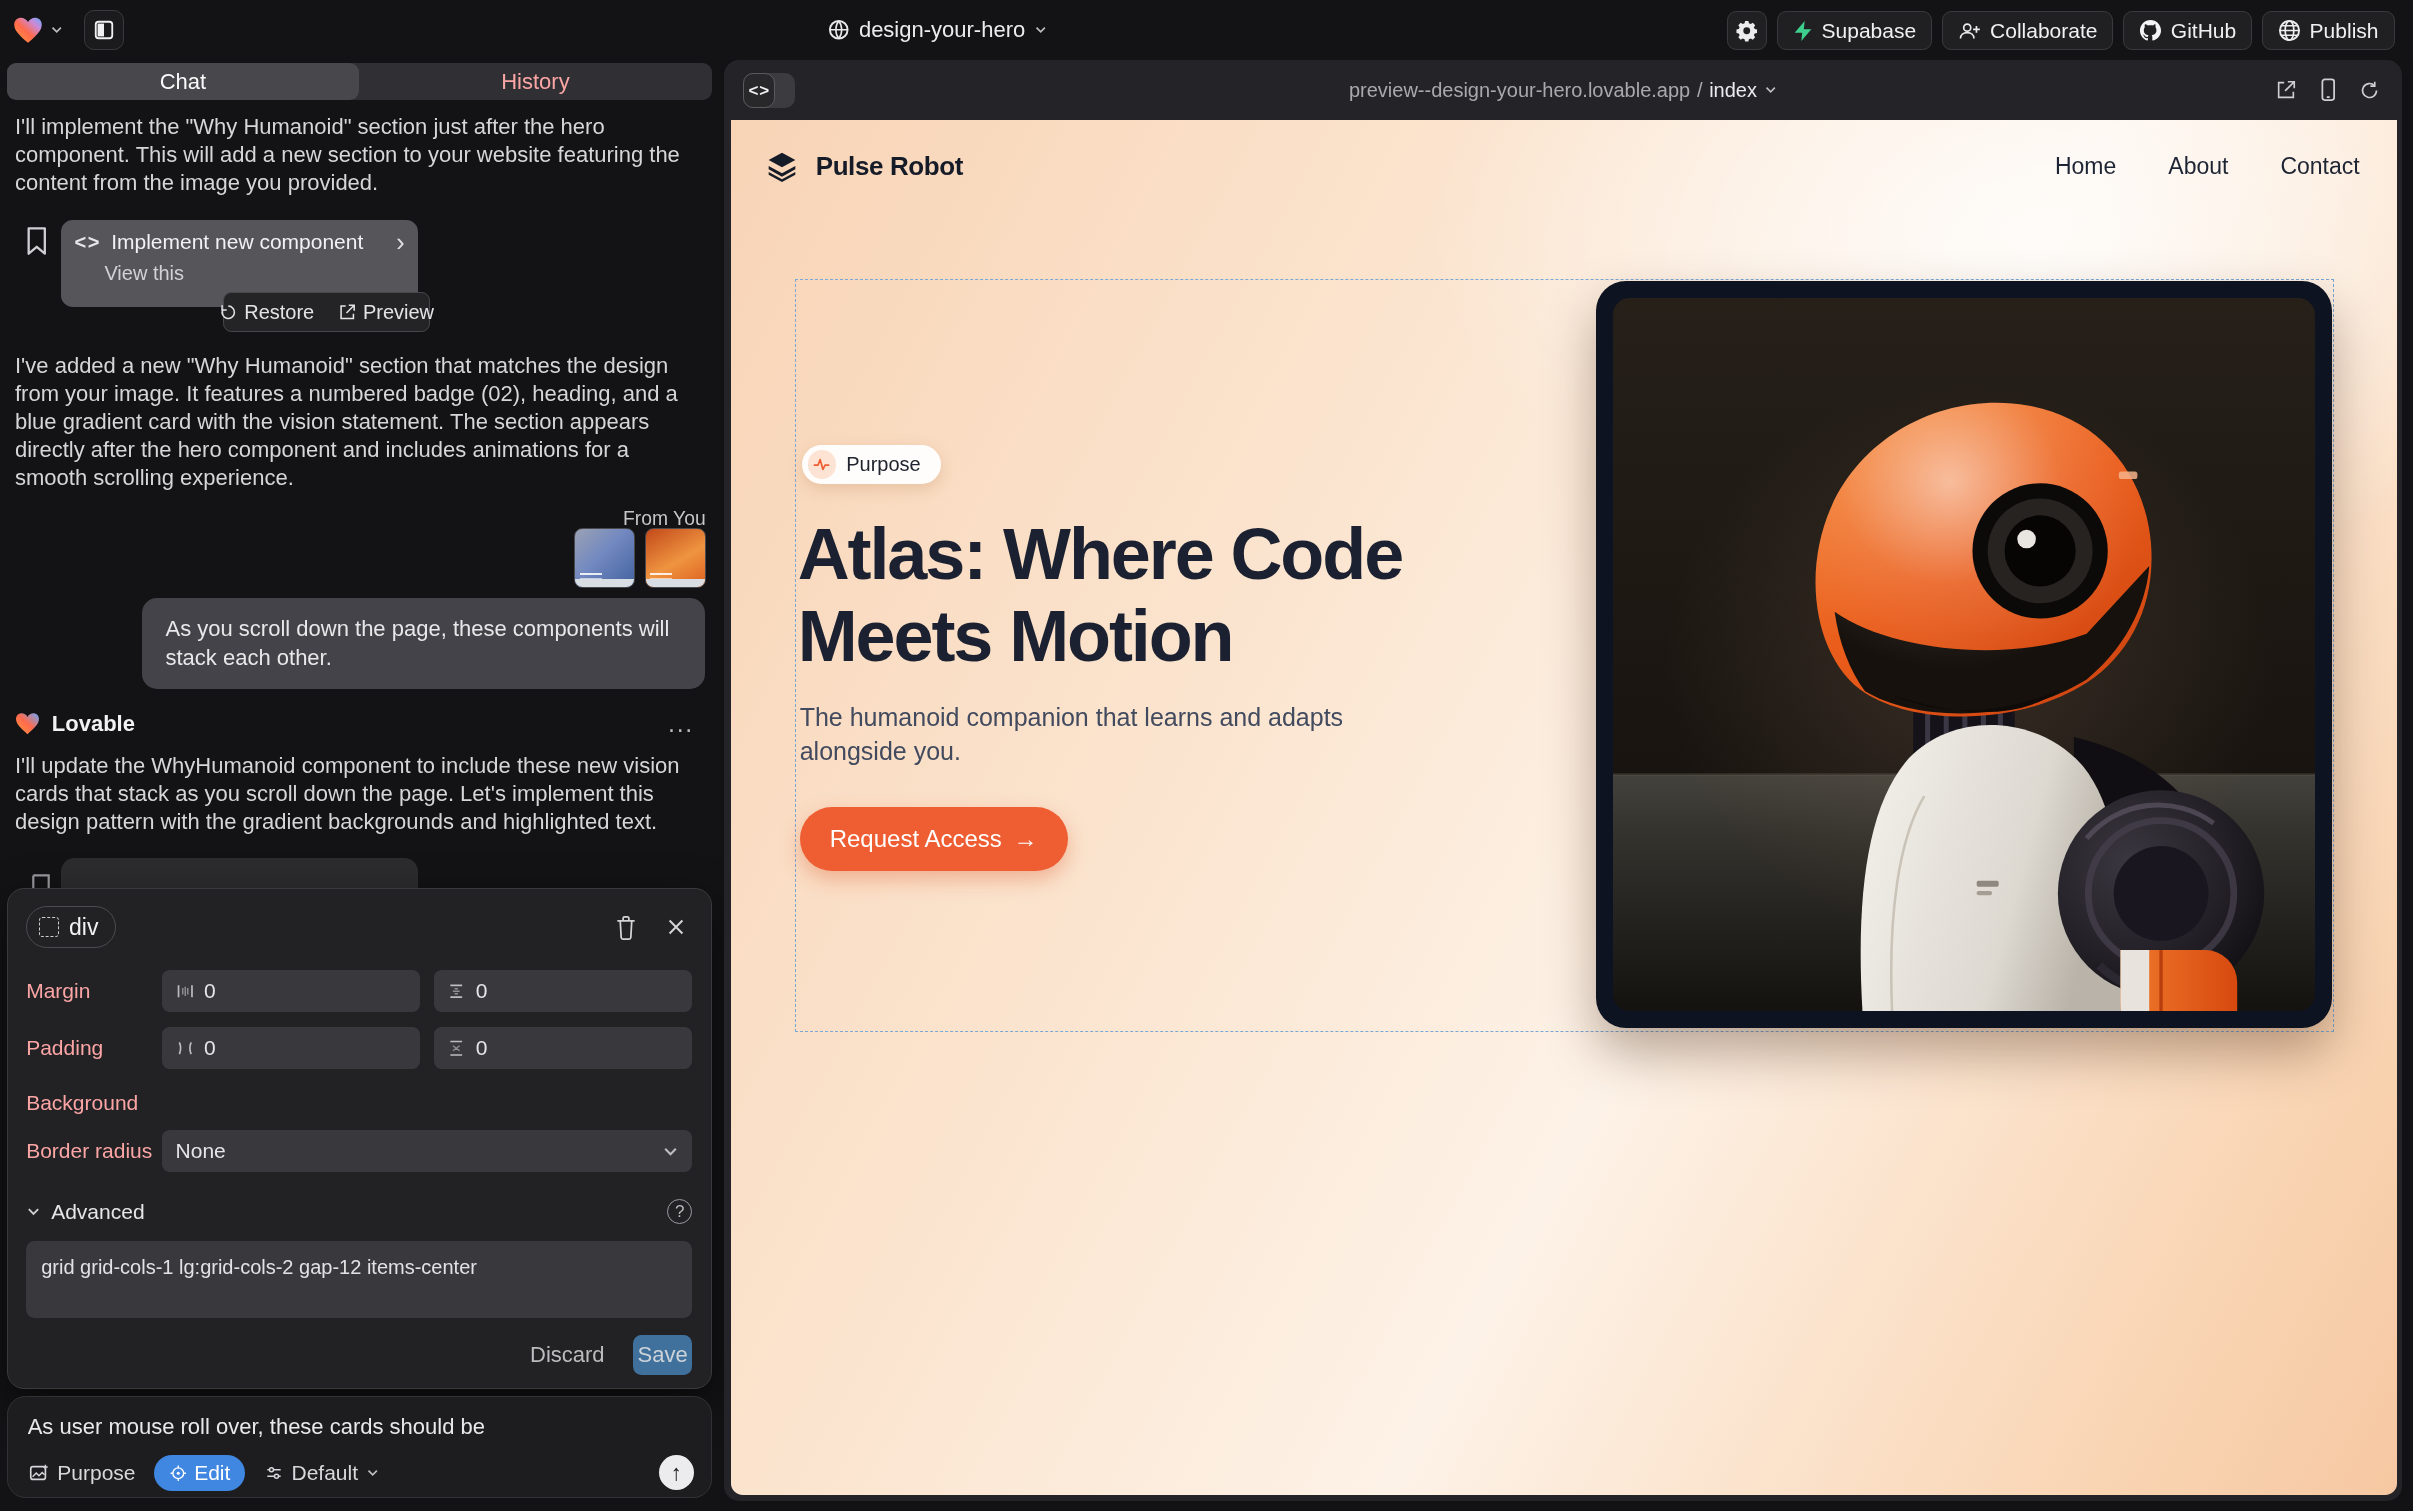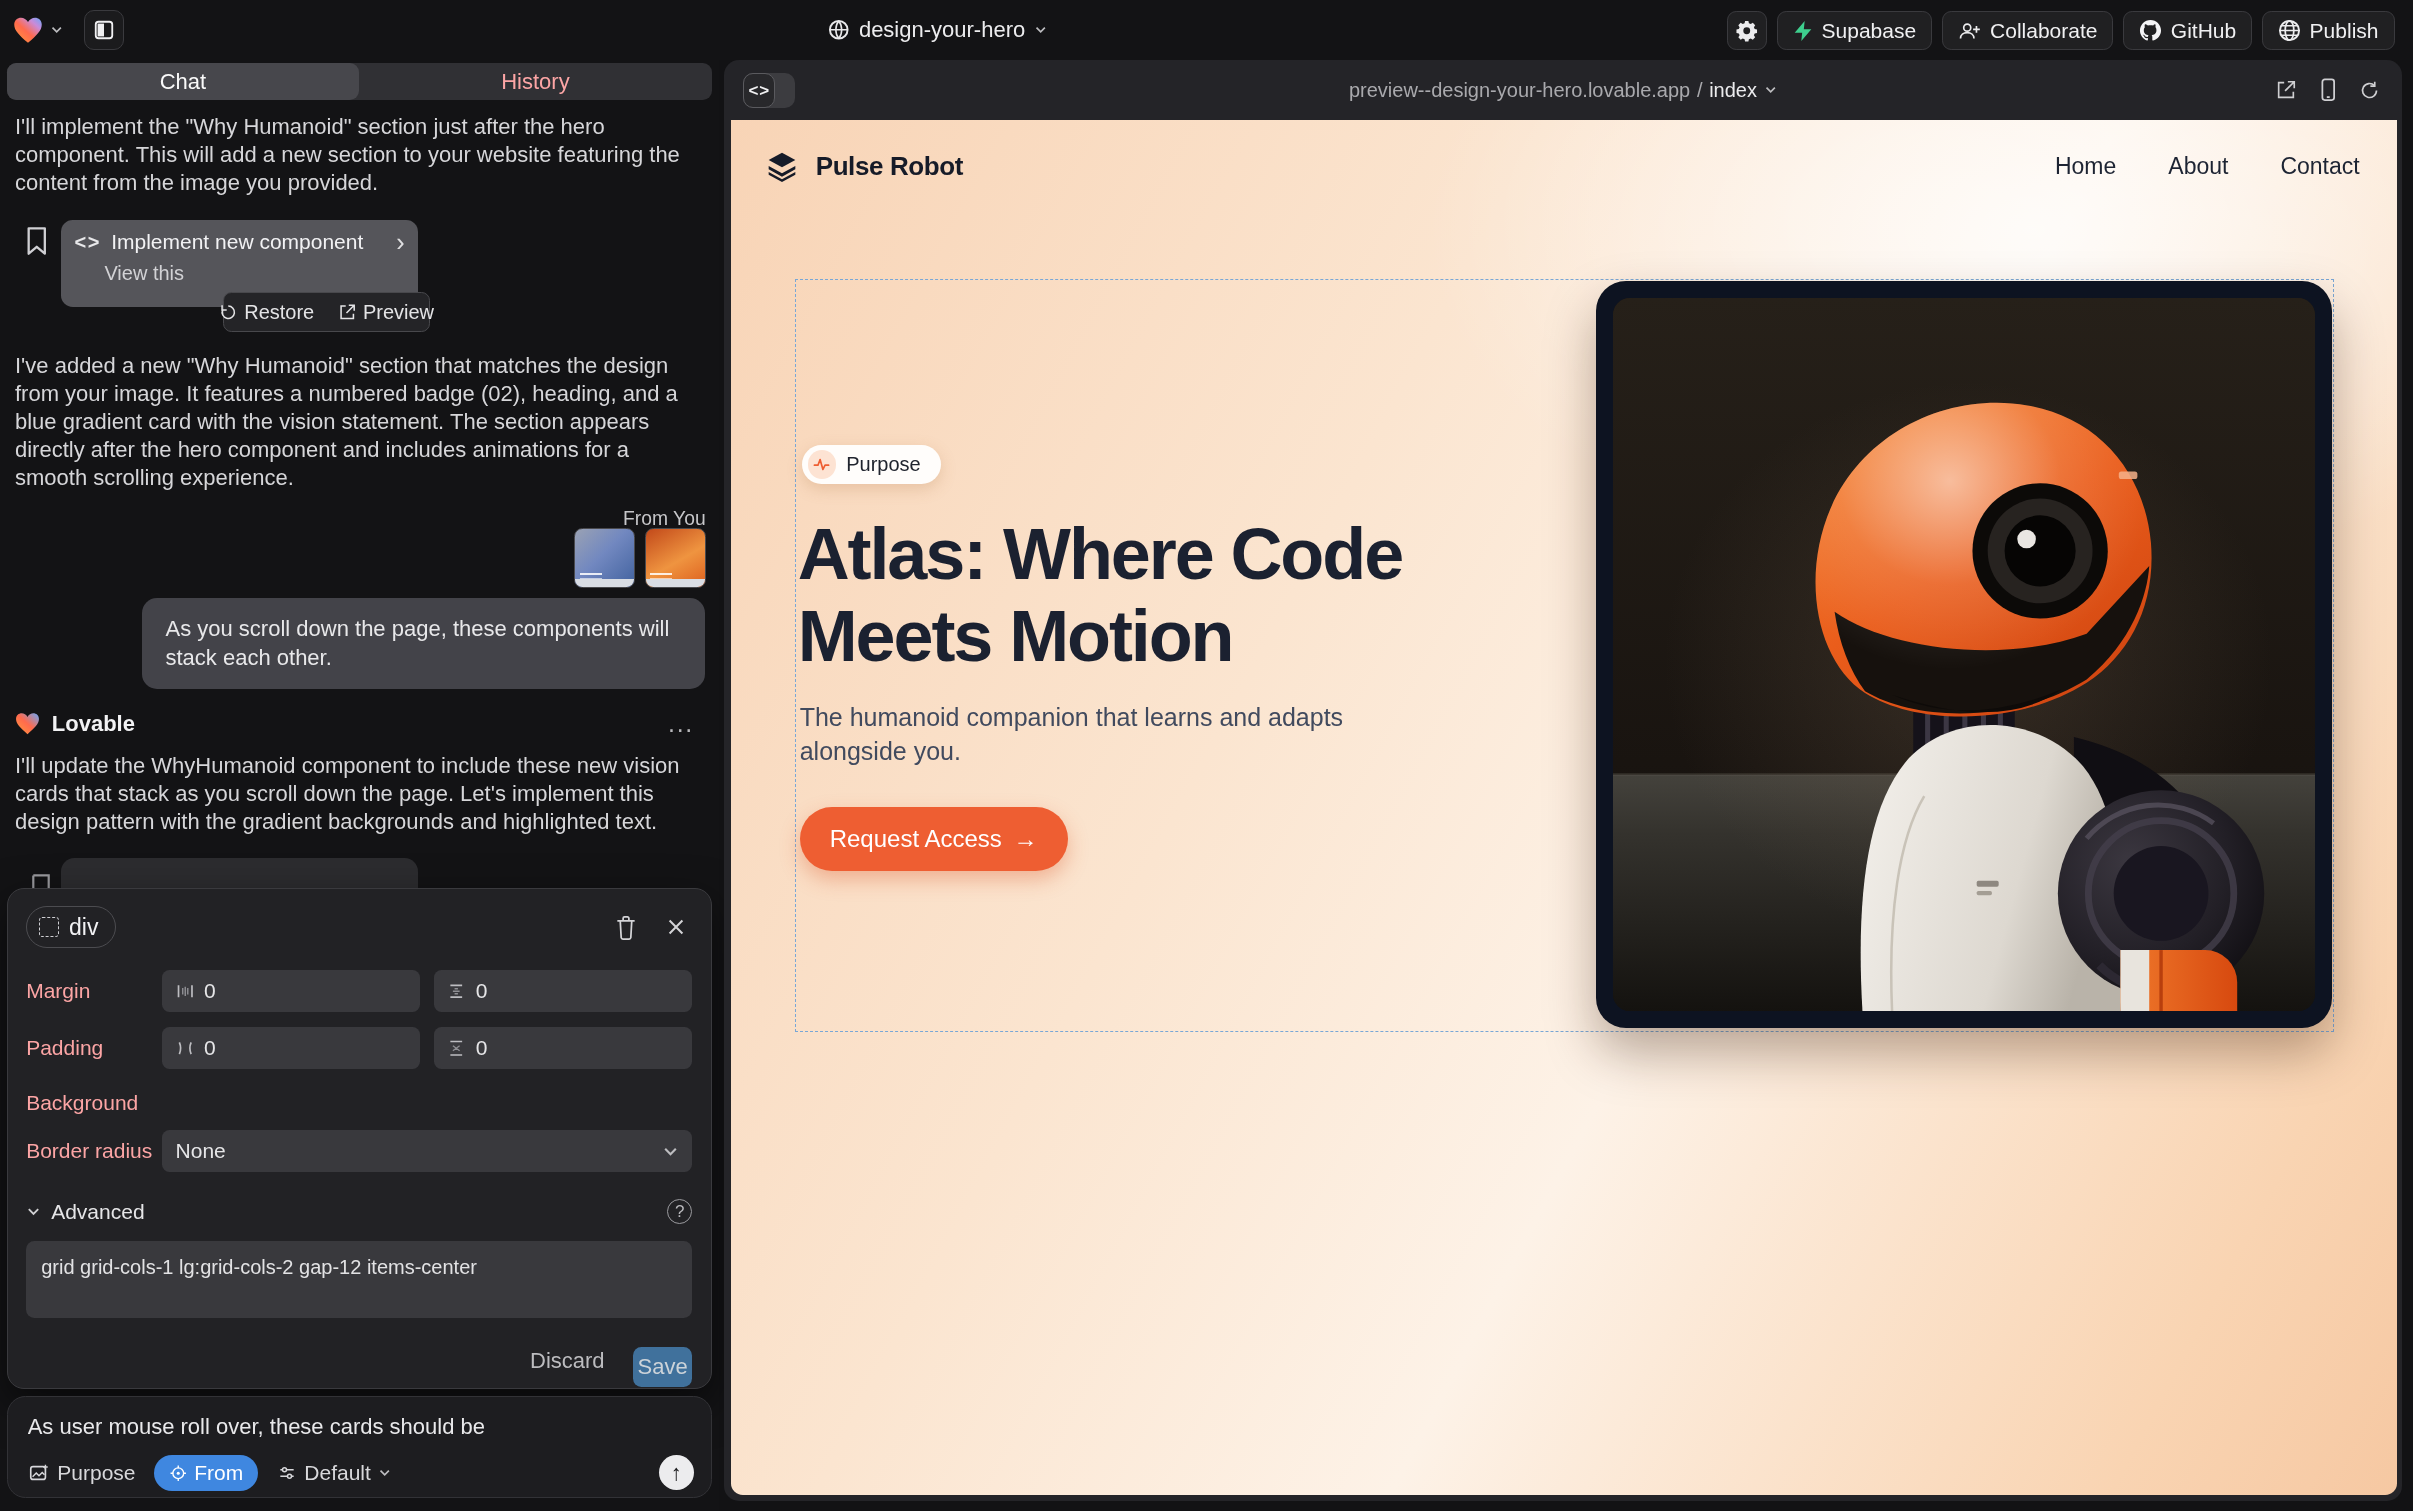--- a/index.html
+++ b/index.html
@@ -72,21 +72,21 @@
     background:repeating-conic-gradient(#ffffff 0 25%, #c9c9cc 0 50%); background-size:10px 10px; }
   .sel-chev { margin-left:auto; }
   .adv-row { display:flex; align-items:center; gap:10px; margin-top:27px; color:#e6e6e8; font-size:21px; }
   .help { margin-left:auto; width:25px; height:25px; border:1.7px solid #9a9a9e; border-radius:50%; color:#b9b9bd;
     font-size:17px; display:flex; align-items:center; justify-content:center; }
   .adv-area { margin-top:17px; width:100%; height:77px; background:#39393d; border:none; border-radius:8.4px; resize:none;
     color:#e2e2e4; font-size:20px; font-family:"Liberation Sans", sans-serif; padding:13.4px 15px; line-height:25px; outline:none; }
   .insp-foot { display:flex; align-items:center; justify-content:flex-end; gap:28.6px; margin-top:13.4px; }
   .discard { color:#bcbcbf; font-size:22px; cursor:pointer; }
   .save { width:59px; height:40px; background:#40719c; border-radius:8.4px; color:#ccd3d9; font-size:22px;
-    display:flex; align-items:center; justify-content:center; cursor:pointer;margin-top:12px; }
+    display:flex; align-items:center; justify-content:center; cursor:pointer; }
 
   
   .composer { position:absolute; left:6.7px; top:1336px; width:705px; height:102px; background:#1d1d20; border:0.8px solid #323236;
     border-radius:18.5px; padding:17px 17px 11.8px 20px; }
   .composer-input { width:100%; background:transparent; border:none; outline:none; color:#e9e9eb; font-size:22px; font-family:"Liberation Sans", sans-serif; }
   .comp-tools { display:flex; align-items:center; gap:18.5px; margin-top:15px; }
   .tool { display:flex; align-items:center; gap:7.6px; color:#d8d8db; font-size:21px; cursor:pointer; }
   .edit-pill { display:flex; align-items:center; gap:6.7px; background:#3f87e0; border-radius:839px; color:#fff;
     font-size:21px; padding:5.9px 15px; cursor:pointer; }
   .send-btn { margin-left:auto; width:35px; height:35px; border-radius:50%; background:#ececee; color:#19191b;
@@ -374,21 +374,21 @@
           <path d="M19 3 v5 M16.5 5.5 h5" stroke="#d8d8db" stroke-width="1.6"></path>
         </svg>
         <span>Purpose</span>
       </div>
       <div class="edit-pill">
         <svg width="18.5" height="18.5" viewBox="0 0 24 24">
           <circle cx="12" cy="12" r="7" fill="none" stroke="#ffffff" stroke-width="1.8"></circle>
           <circle cx="12" cy="12" r="2" fill="#ffffff"></circle>
           <path d="M12 2 v3.5 M12 18.5 V22 M2 12 h3.5 M18.5 12 H22" stroke="#ffffff" stroke-width="1.8"></path>
         </svg>
-        <span>From</span>
+        <span>Edit</span>
       </div>
       <div class="tool">
         <svg width="20" height="20" viewBox="0 0 24 24">
           <path d="M4 8 h16 M4 16 h16" stroke="#d8d8db" stroke-width="1.8"></path>
           <circle cx="9" cy="8" r="2.4" fill="#1d1d20" stroke="#d8d8db" stroke-width="1.8"></circle>
           <circle cx="15" cy="16" r="2.4" fill="#1d1d20" stroke="#d8d8db" stroke-width="1.8"></circle>
         </svg>
         <span>Default</span>
         <svg class="chev" viewBox="0 0 16 16">
           <polyline points="3,5.5 8,10.5 13,5.5" fill="none" stroke="#bdbdc0" stroke-width="2"></polyline>

